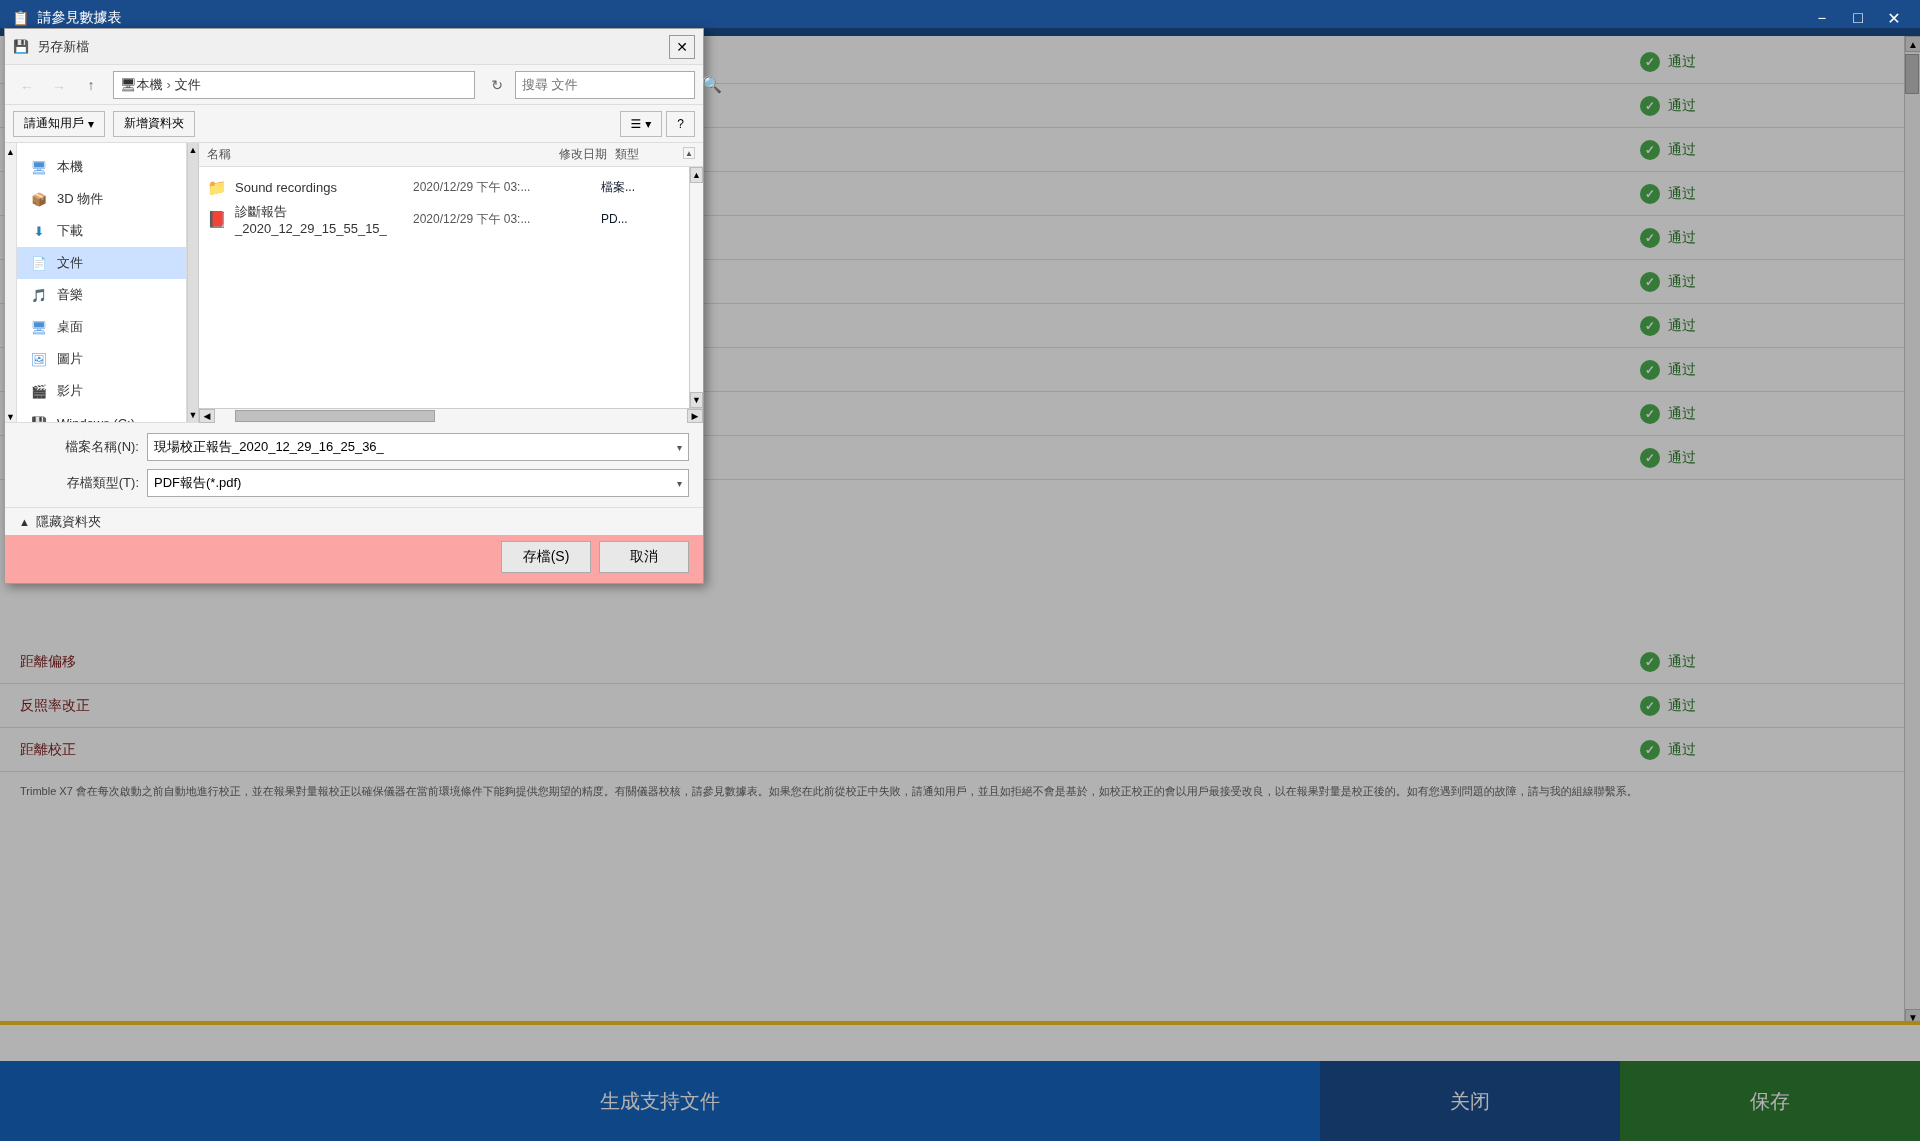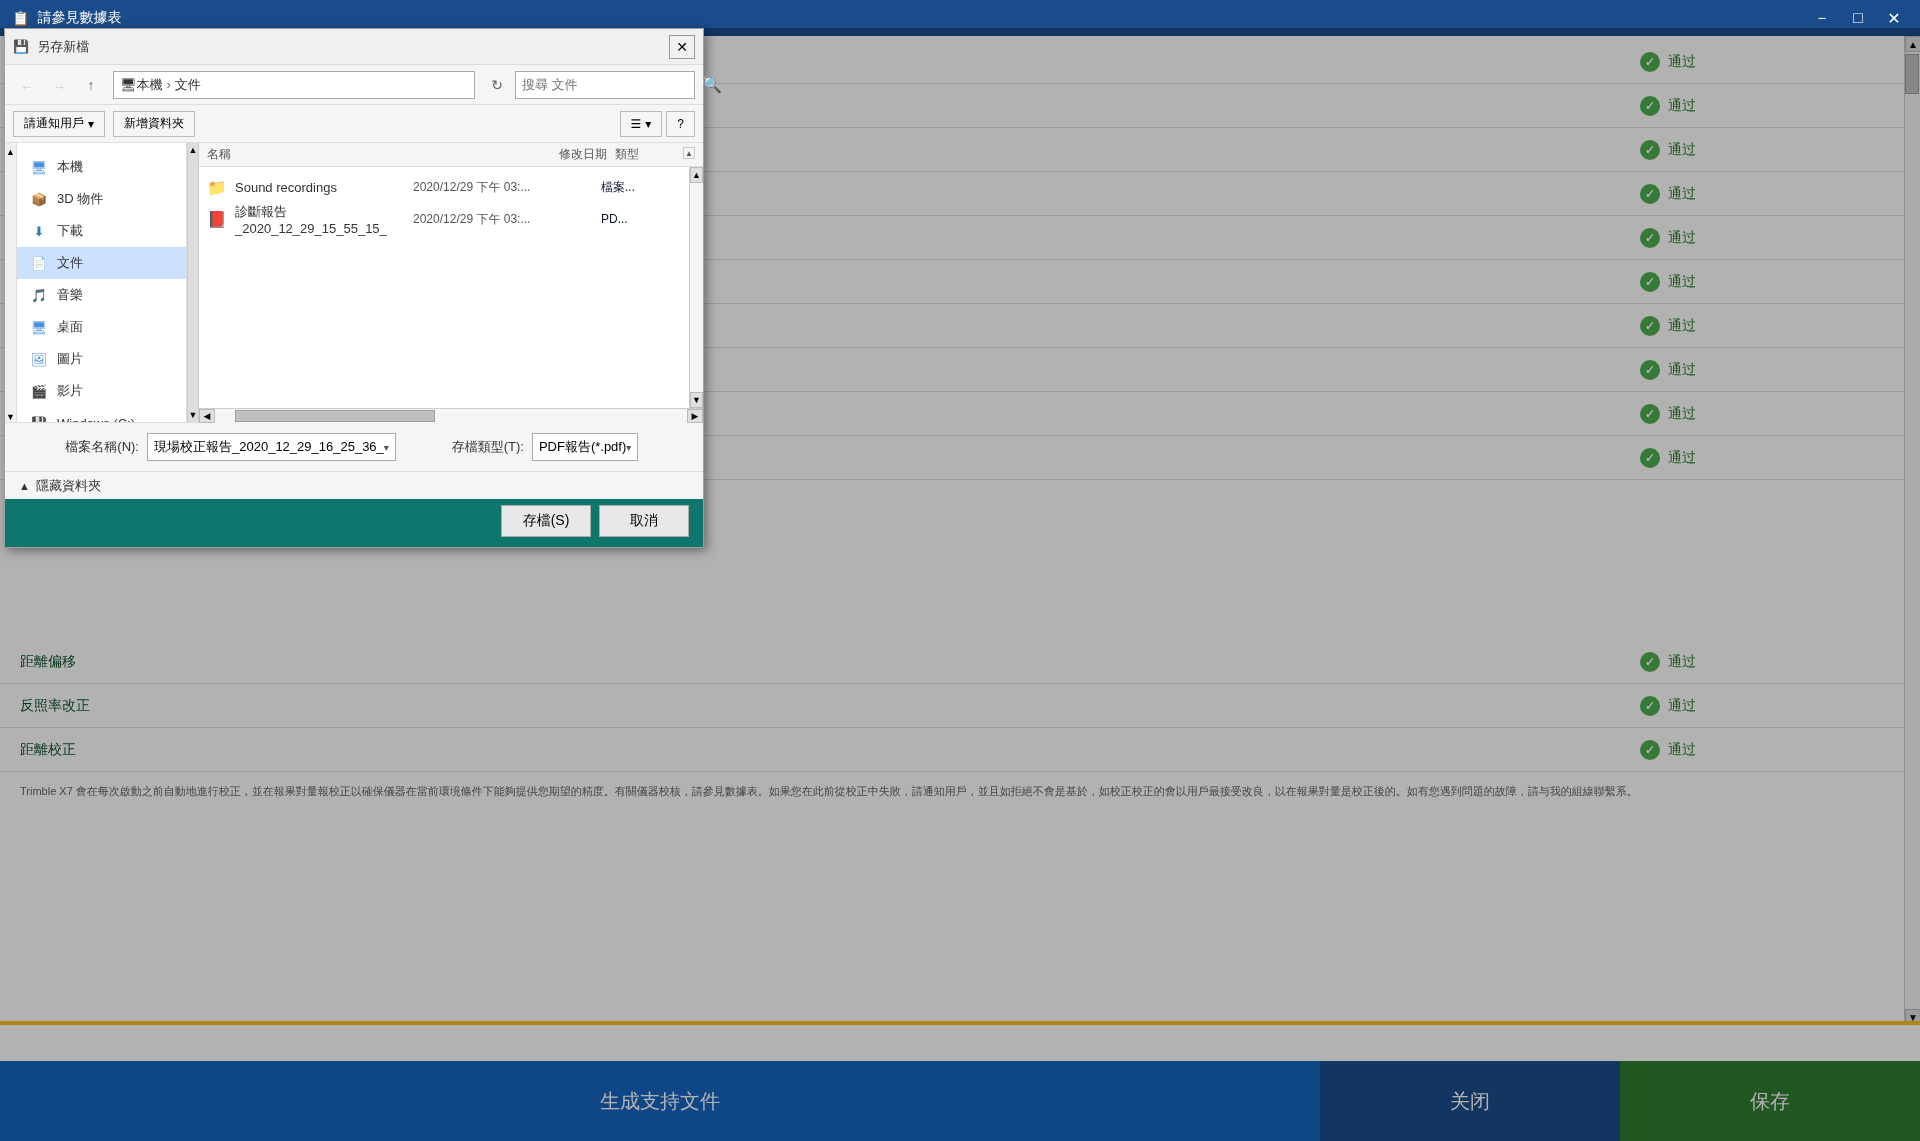--- a/index.html
+++ b/index.html
@@ -50,21 +50,21 @@
     .report-row {
       display: flex;
       border-bottom: 1px solid #e0e0e0;
       min-height: 44px;
       align-items: center;
     }
     .report-label {
       flex: 1;
       padding: 10px 20px;
       font-size: 14px;
-      color: #14532d;
+      color: #7f1d1d;
     }
     .report-status {
       width: 300px;
       padding: 10px 20px;
       display: flex;
       align-items: center;
       gap: 8px;
       font-size: 14px;
     }
     .status-pass {
@@ -458,20 +458,21 @@
       height: 12px;
       background: #c0c0c0;
       border: 1px solid #a0a0a0;
     }
 
     
     .dialog-bottom {
       padding: 10px 14px;
       background: #f5f5f5;
       display: flex;
+      flex-direction: column;
       gap: 8px;
     }
     .form-row {
       display: flex;
       align-items: center;
       gap: 8px;
     }
     .form-label {
       width: 120px;
       font-size: 13px;
@@ -494,21 +495,21 @@
     .dropdown-arrow {
       font-size: 10px;
       color: #555;
     }
 
     .dialog-buttons {
       display: flex;
       justify-content: flex-end;
       gap: 8px;
       padding: 6px 14px 10px 14px;
-      background: #0f766e;
+      background: #fca5a5;
     }
     .dialog-btn {
       width: 90px;
       height: 32px;
       border: 1px solid #aaa;
       background: #e8e8e8;
       cursor: pointer;
       font-size: 14px;
       font-family: inherit;
     }

